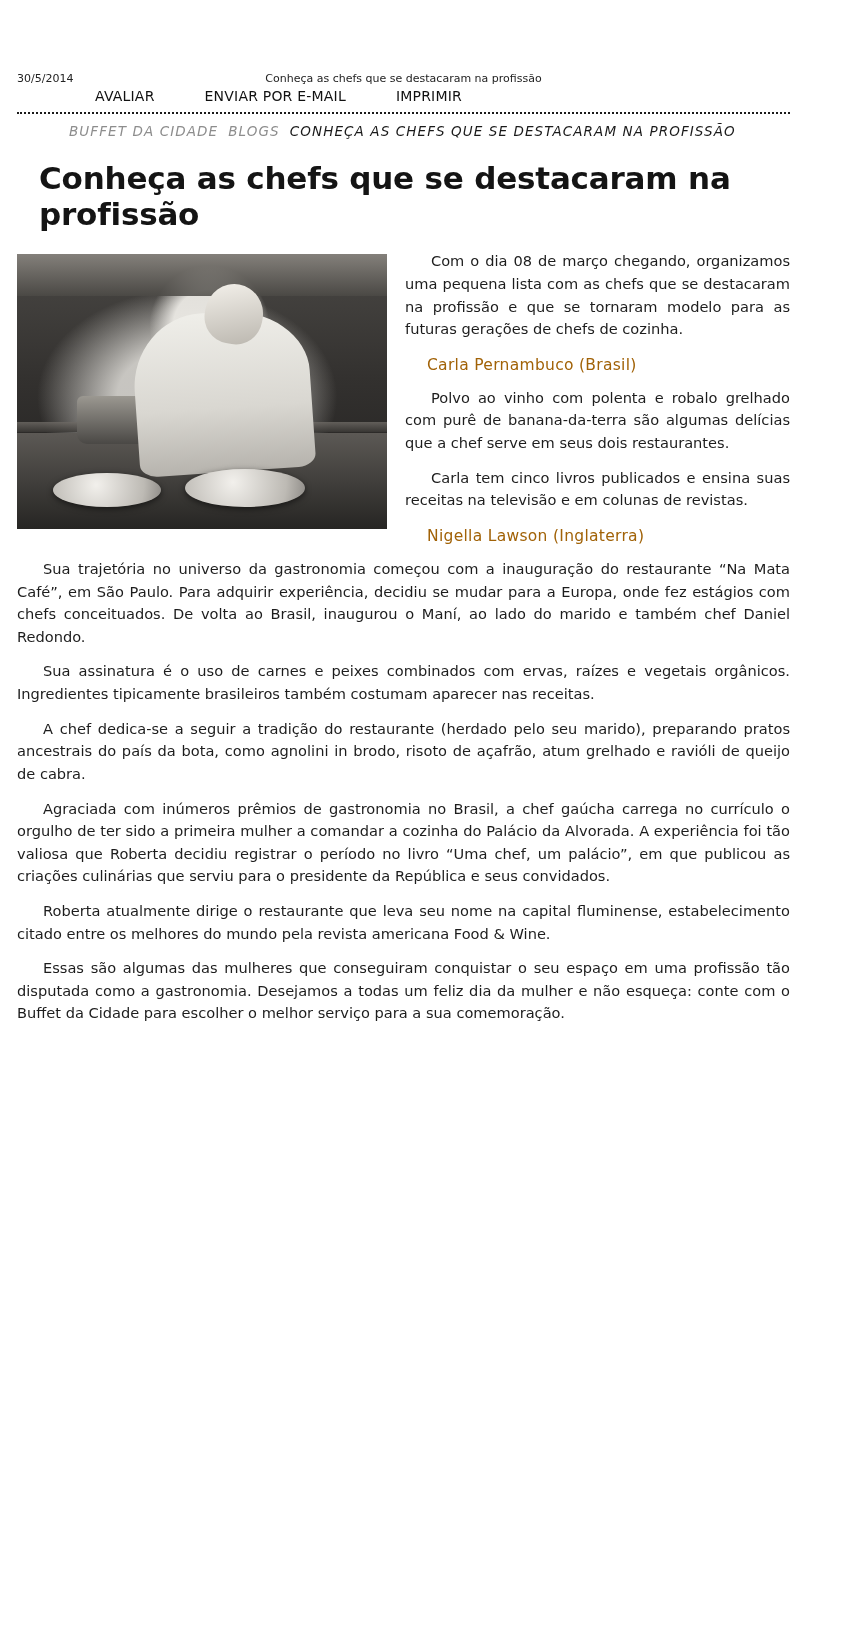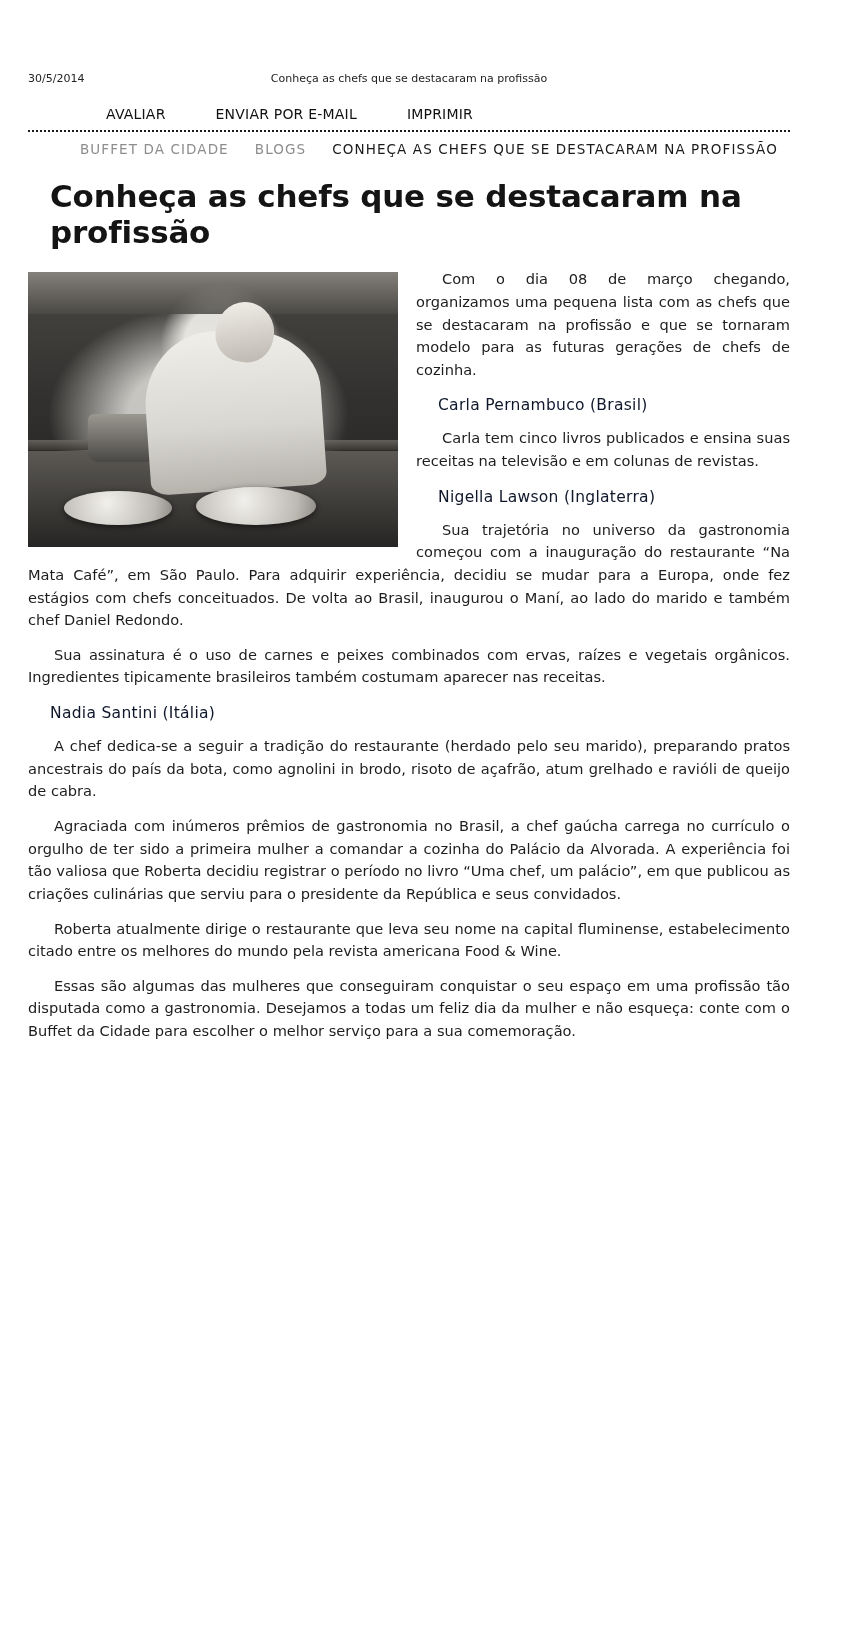--- a/index.html
+++ b/index.html
@@ -11,21 +11,21 @@
     width: 864px;
     min-height: 1628px;
     font-family: "DejaVu Sans", sans-serif;
     color: #1a1a1a;
   }
   .page {
     position: relative;
     width: 808px;
     min-height: 1628px;
     box-sizing: border-box;
-    padding: 0 18px 20px 28px;
+    padding: 0 18px 20px 17px;
   }
   
   .print-header {
     display: flex;
     align-items: baseline;
     font-size: 11px;
     color: #333;
     padding-top: 72px;
     position: relative;
     height: 16px;
@@ -41,21 +41,20 @@
     position: absolute;
     left: 0;
     right: 0;
     top: 72px;
     text-align: center;
     font-size: 11px;
     color: #222;
   }
   
   .actions {
-    margin-top: 18px;
     padding-left: 78px;
     display: flex;
     gap: 50px;
     font-size: 14px;
     letter-spacing: 0.2px;
     color: #111;
   }
   .actions .action {
     text-decoration: none;
     color: #111;
@@ -67,25 +66,26 @@
     border-top: 2px dashed #1a1a1a;
     border-top-style: dotted;
     height: 0;
   }
   
   .breadcrumb {
     margin-top: 9px;
     padding-left: 52px;
     display: flex;
     align-items: baseline;
-    gap: 26px;
+    gap: 10px;
     font-size: 13.5px;
     letter-spacing: 1.1px;
     color: #8d8d8d;
     text-transform: uppercase;
+    font-style: italic;
   }
   .breadcrumb .crumb-current {
     color: #1a1a1a;
   }
   
   h1.headline {
     margin: 22px 0 0 0;
     padding-left: 22px;
     font-size: 31px;
     font-weight: bold;
@@ -104,21 +104,21 @@
   }
   .article p {
     margin: 0 0 12px 0;
     text-indent: 26px;
   }
   .article h2 {
     margin: 14px 0 12px 0;
     font-size: 15.5px;
     font-weight: normal;
     letter-spacing: 0.3px;
-    color: #0f172a;
+    color: #a16207;
     text-indent: 22px;
     line-height: 1.3;
   }
   .lead-photo {
     float: left;
     width: 370px;
     height: 275px;
     margin: 4px 18px 6px 0;
     background: #2c2c2c;
     position: relative;
@@ -228,28 +228,28 @@
       <span class="counter"></span>
       <span class="pot"></span>
       <span class="chefbody"></span>
       <span class="chefhead"></span>
       <span class="plate1"></span>
       <span class="plate2"></span>
     </figure>
 
     <p>Com o dia 08 de março chegando, organizamos uma pequena lista com as chefs que se destacaram na profissão e que se tornaram modelo para as futuras gerações de chefs de cozinha.</p>
     <h2>Carla Pernambuco (Brasil)</h2>
+    <p>Polvo ao vinho com polenta e robalo grelhado com purê de banana-da-terra são algumas delícias que a chef serve em seus dois restaurantes.</p>
     <p>Carla tem cinco livros publicados e ensina suas receitas na televisão e em colunas de revistas.</p>
 
     <h2>Nigella Lawson (Inglaterra)</h2>
 
     <p>Sua trajetória no universo da gastronomia começou com a inauguração do restaurante “Na Mata Café”, em São Paulo. Para adquirir experiência, decidiu se mudar para a Europa, onde fez estágios com chefs conceituados. De volta ao Brasil, inaugurou o Maní, ao lado do marido e também chef Daniel Redondo.</p>
     <p>Sua assinatura é o uso de carnes e peixes combinados com ervas, raízes e vegetais orgânicos. Ingredientes tipicamente brasileiros também costumam aparecer nas receitas.</p>
 
-    <h2>Nadia Santini (Itália)</h2>
     <p>A chef dedica-se a seguir a tradição do restaurante (herdado pelo seu marido), preparando pratos ancestrais do país da bota, como agnolini in brodo, risoto de açafrão, atum grelhado e ravióli de queijo de cabra.</p>
 
     <p>Agraciada com inúmeros prêmios de gastronomia no Brasil, a chef gaúcha carrega no currículo o orgulho de ter sido a primeira mulher a comandar a cozinha do Palácio da Alvorada. A experiência foi tão valiosa que Roberta decidiu registrar o período no livro “Uma chef, um palácio”, em que publicou as criações culinárias que serviu para o presidente da República e seus convidados.</p>
     <p>Roberta atualmente dirige o restaurante que leva seu nome na capital fluminense, estabelecimento citado entre os melhores do mundo pela revista americana Food &amp; Wine.</p>
     <p>Essas são algumas das mulheres que conseguiram conquistar o seu espaço em uma profissão tão disputada como a gastronomia. Desejamos a todas um feliz dia da mulher e não esqueça: conte com o Buffet da Cidade para escolher o melhor serviço para a sua comemoração.</p>
 
   </div>
 </div>
 
 </body></html>

